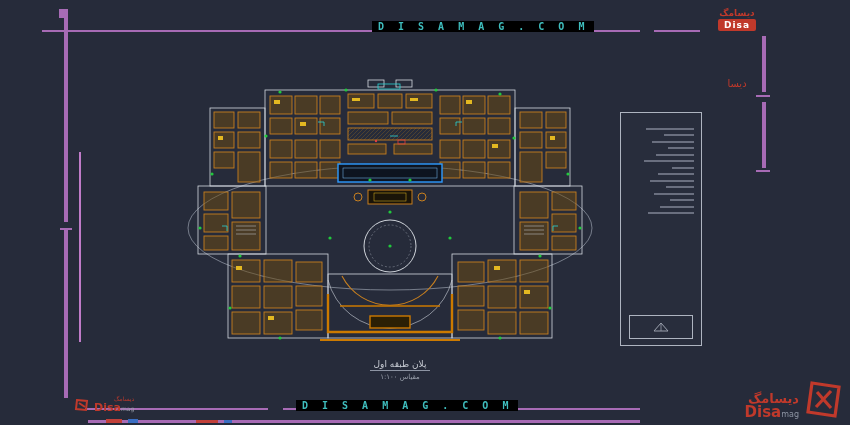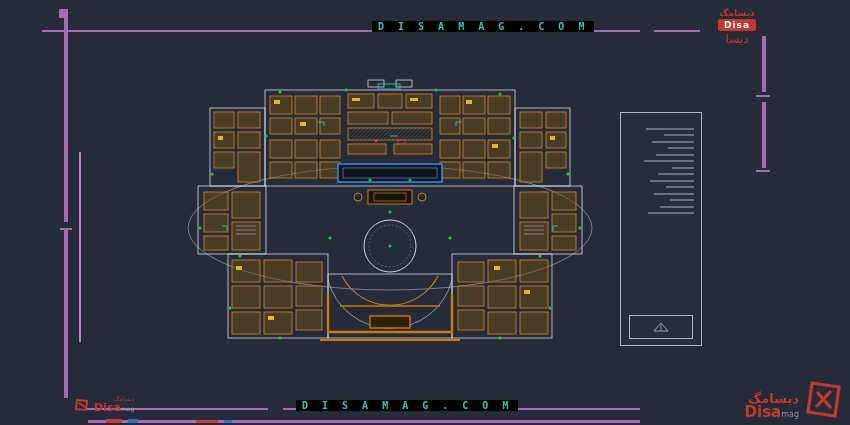--- a/index.html
+++ b/index.html
@@ -22,21 +22,21 @@
             border:1px solid #aeb4c0; display:flex; align-items:center; justify-content:center; }
 
   
   .caption { direction:rtl; text-align:center; color:#c6cad2; line-height:1.35; }
   .caption .l1 { font-size:9px; border-bottom:1px solid #8d94a3; display:inline-block; padding:0 4px; }
   .caption .l2 { font-size:7px; color:#9aa0ac; }
   .logo-top-right { display:flex; flex-direction:column; align-items:center; gap:1px; text-align:center; }
   .logo-top-right .farsi { font-size:9px; color:#c0392b; font-weight:bold; direction:rtl; }
   .logo-top-right .disa-chip { background:#c0392b; color:#fff; font-size:9px; font-weight:bold;
                                padding:1px 6px; border-radius:2px; letter-spacing:1px; }
-  .logo-top-right .sub { font-size:12px; color:#c0392b; direction:rtl; }
+  .logo-top-right .sub { font-size:10px; color:#c0392b; direction:rtl;margin-top:46px; }
 
   .logo-bottom-left { display:flex; align-items:center; gap:4px; }
   .logo-bottom-left .stack { display:flex; flex-direction:column; line-height:1; }
   .logo-bottom-left .farsi { font-size:6px; color:#c0392b; direction:rtl; }
   .logo-bottom-left .latin { font-size:11px; color:#c0392b; font-weight:bold; }
   .logo-bottom-left .latin span { font-size:6px; color:#9aa0ac; font-weight:normal; }
 
   .watermark-br { display:flex; align-items:flex-end; gap:5px; }
   .watermark-br .txt { display:flex; flex-direction:column; align-items:flex-end; line-height:1.05; }
   .watermark-br .farsi { font-size:13px; color:#c0392b; font-weight:bold; direction:rtl; }
@@ -304,14 +304,18 @@
           <path d="M220,58 h8"></path>
       </g>
 
       <g>
         <rect x="228" y="62" width="7" height="4" fill="none" stroke="#e04040" stroke-width="0.8"></rect>
         <circle cx="206" cy="63" r="1.2" fill="#e04040"></circle>
       </g>
     </svg>
   </div>
 
+  <div class="abs caption" style="left:330px; top:351px; width:140px;">
+    <div class="l1">پلان طبقه اول</div><br>
+    <div class="l2">مقیاس ۱:۱۰۰</div>
+  </div>
 
 </div>
 
 </body></html>

